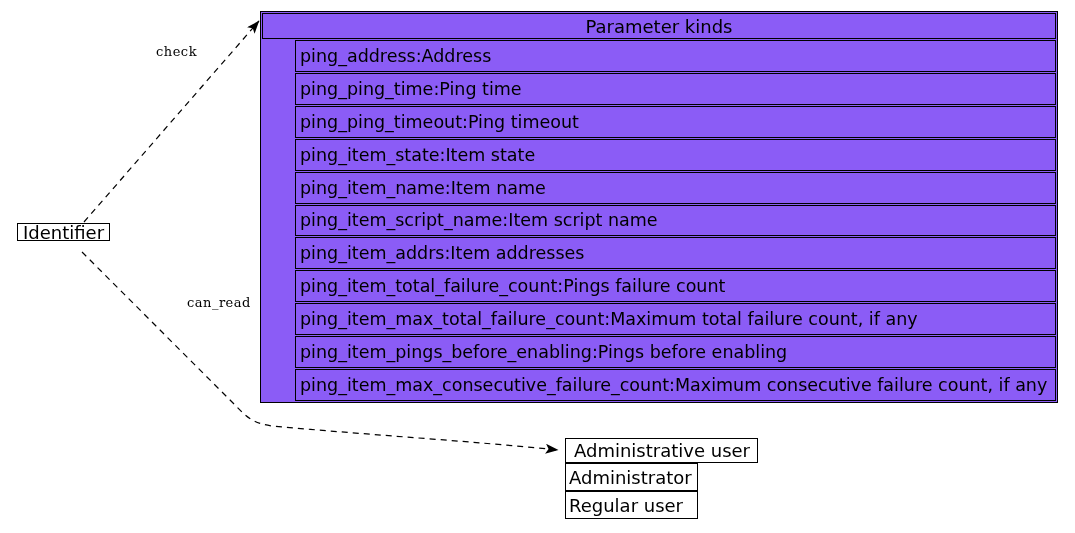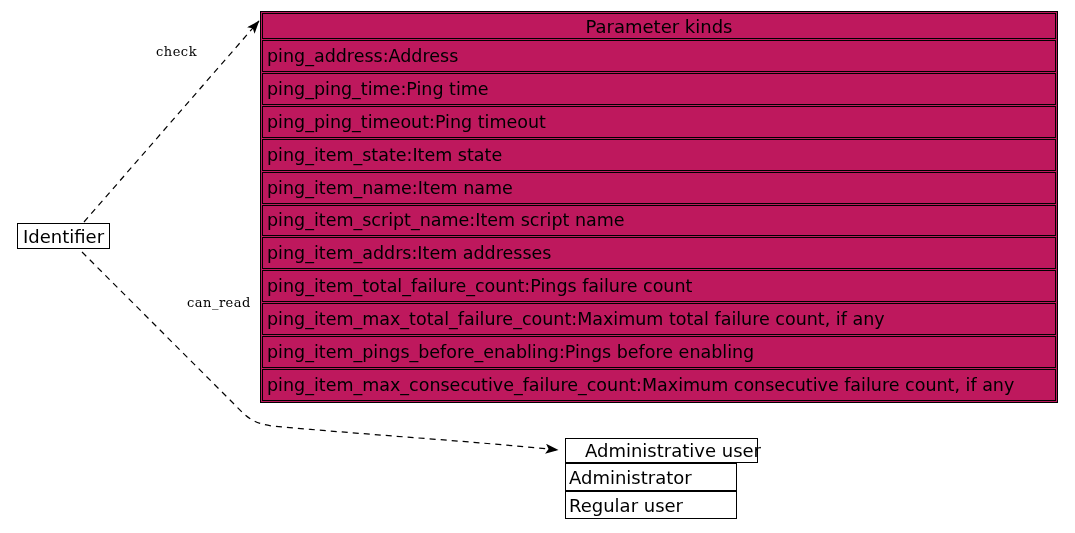--- a/index.html
+++ b/index.html
@@ -35,21 +35,21 @@
     font-size: 13px;
     line-height: 20px;
     letter-spacing: 0.5px;
     white-space: nowrap;
   }
   .node-box {
     position: absolute;
     left: 17px;
     top: 223px;
     width: 93px;
-    height: 26px;
+    height: 18px;
     border: 1px solid #000000;
     box-sizing: border-box;
     display: flex;
     align-items: center;
     justify-content: center;
     font-size: 18px;
     background: #ffffff;
     white-space: nowrap;
   }
   
@@ -57,21 +57,21 @@
     position: absolute;
     left: 260px;
     top: 11px;
     width: 798px;
     height: 392px;
     border: 1px solid #000000;
     box-sizing: border-box;
     padding: 1px;
     display: flex;
     flex-direction: column;
-    background: #be185d;
+    background: #8b5cf6;
   }
   .param-title {
     border: 1px solid #000000;
     height: 26px;
     box-sizing: border-box;
     display: flex;
     align-items: center;
     justify-content: center;
     font-size: 18px;
     flex: 0 0 auto;
@@ -86,51 +86,52 @@
     border: 1px solid #000000;
     box-sizing: border-box;
     margin-top: 1px;
     flex: 1 1 0;
     display: flex;
     align-items: center;
     padding-left: 4px;
     font-size: 17.5px;
     white-space: nowrap;
     overflow: hidden;
+    margin-left: 33px;
   }
   
   .user-table {
     position: absolute;
     left: 565px;
     top: 438px;
     display: flex;
     flex-direction: column;
     align-items: flex-start;
   }
   .user-title {
     border: 1px solid #000000;
     box-sizing: border-box;
     width: 193px;
     height: 25px;
     display: flex;
     align-items: center;
-    padding-left: 19px;
+    padding-left: 8px;
     font-size: 18px;
     background: #ffffff;
     white-space: nowrap;
   }
   .user-rows {
     display: flex;
     flex-direction: column;
     align-items: flex-start;
   }
   .user-rows .cell-row {
     border: 1px solid #000000;
     box-sizing: border-box;
-    width: 172px;
+    width: 133px;
     height: 28px;
     display: flex;
     align-items: center;
     padding-left: 3px;
     font-size: 18px;
     background: #ffffff;
     white-space: nowrap;
   }
 </style>
 </head>

